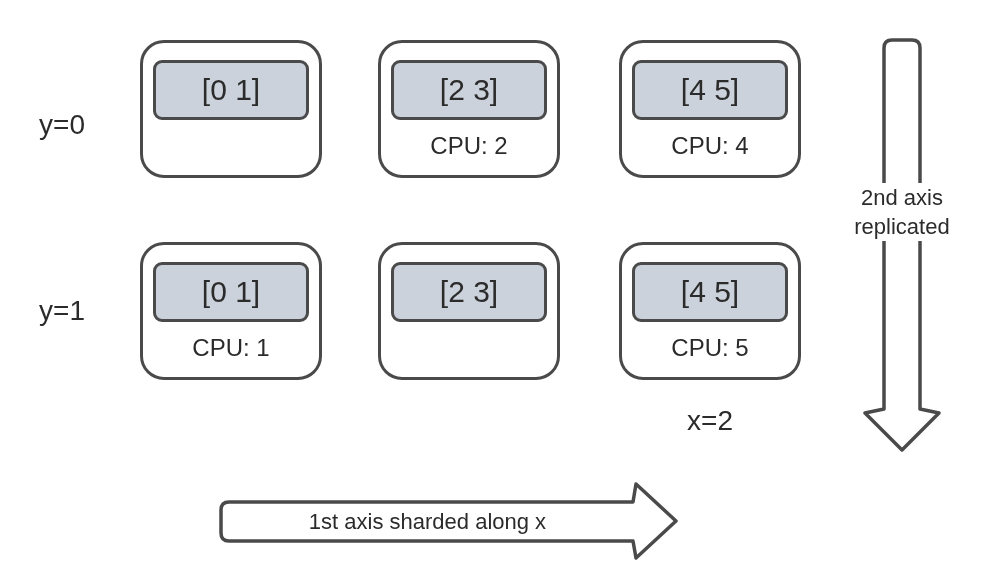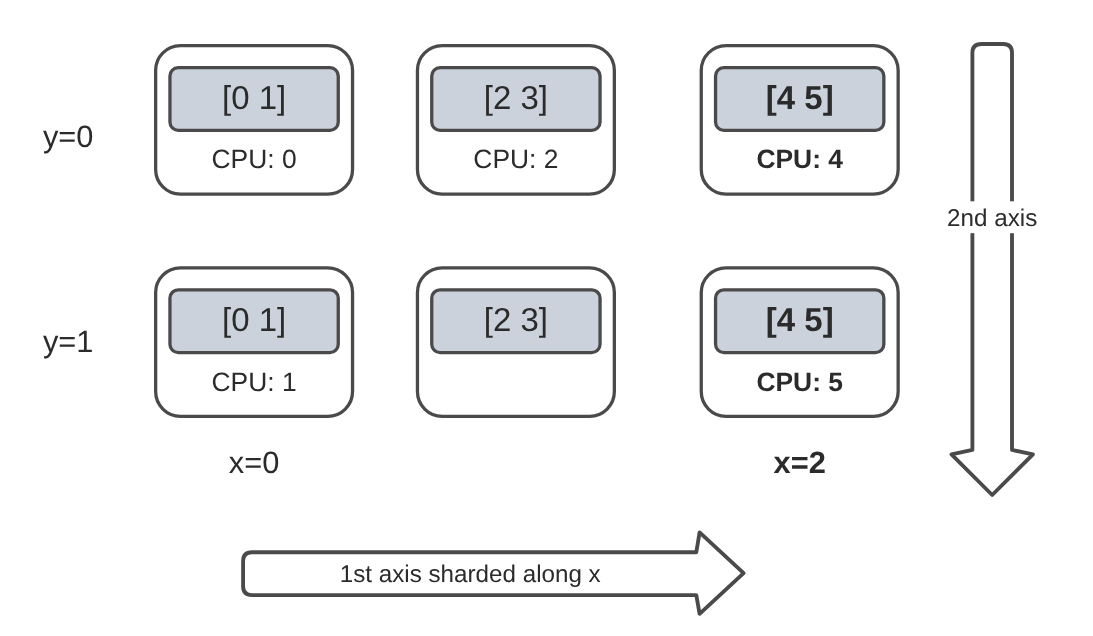--- a/index.html
+++ b/index.html
@@ -86,33 +86,32 @@
     align-items: center;
     justify-content: center;
     font-size: 22px;
     z-index: 2;
   }
   
   .r0 { top: 40px; }
   .r1 { top: 242px; }
   .c0 { left: 140px; }
   .c1 { left: 378px; }
-  .c2 { left: 636px; font-weight: bold; }
+  .c2 { left: 619px; }
 </style>
 </head>
 <body>
 
 <div class="canvas">
 
   <div class="axis-label" style="left:30px; top:110px; width:64px;">y=0</div>
   <div class="axis-label" style="left:30px; top:296px; width:64px;">y=1</div>
 
   <div class="device-box r0 c0">
     <div class="shard-chip">[0 1]</div>
-    <div class="cpu-label">CPU: 0</div>
   </div>
   <div class="device-box r0 c1">
     <div class="shard-chip">[2 3]</div>
     <div class="cpu-label">CPU: 2</div>
   </div>
   <div class="device-box r0 c2">
     <div class="shard-chip">[4 5]</div>
     <div class="cpu-label">CPU: 4</div>
   </div>
 
@@ -121,28 +120,28 @@
     <div class="cpu-label">CPU: 1</div>
   </div>
   <div class="device-box r1 c1">
     <div class="shard-chip">[2 3]</div>
   </div>
   <div class="device-box r1 c2">
     <div class="shard-chip">[4 5]</div>
     <div class="cpu-label">CPU: 5</div>
   </div>
 
-  <div class="axis-label c0" style="top:406px; width:182px;">x=0</div>
   <div class="axis-label c2" style="top:406px; width:182px;">x=2</div>
 
   <svg class="arrow-svg" style="left:840px; top:30px;" width="130" height="430" viewBox="840 30 130 430">
     <path class="arrow-path" d="M 892 40 L 912 40 Q 920 40 920 48 L 920 409 L 939 413 L 902 450 L 865 413 L 884 409 L 884 48 Q 884 40 892 40 Z"></path>
   </svg>
   <div class="y-arrow-text">
     <div>2nd axis</div>
+    <div>replicated</div>
   </div>
 
   <svg class="arrow-svg" style="left:210px; top:470px;" width="480" height="105" viewBox="210 470 480 105">
     <path class="arrow-path" d="M 229 502 L 633 502 L 636 484 L 676 521 L 636 558 L 633 541 L 229 541 Q 221 541 221 533 L 221 510 Q 221 502 229 502 Z"></path>
   </svg>
   <div class="x-arrow-text">1st axis sharded along x</div>
 
 </div>
 
 </body></html>

